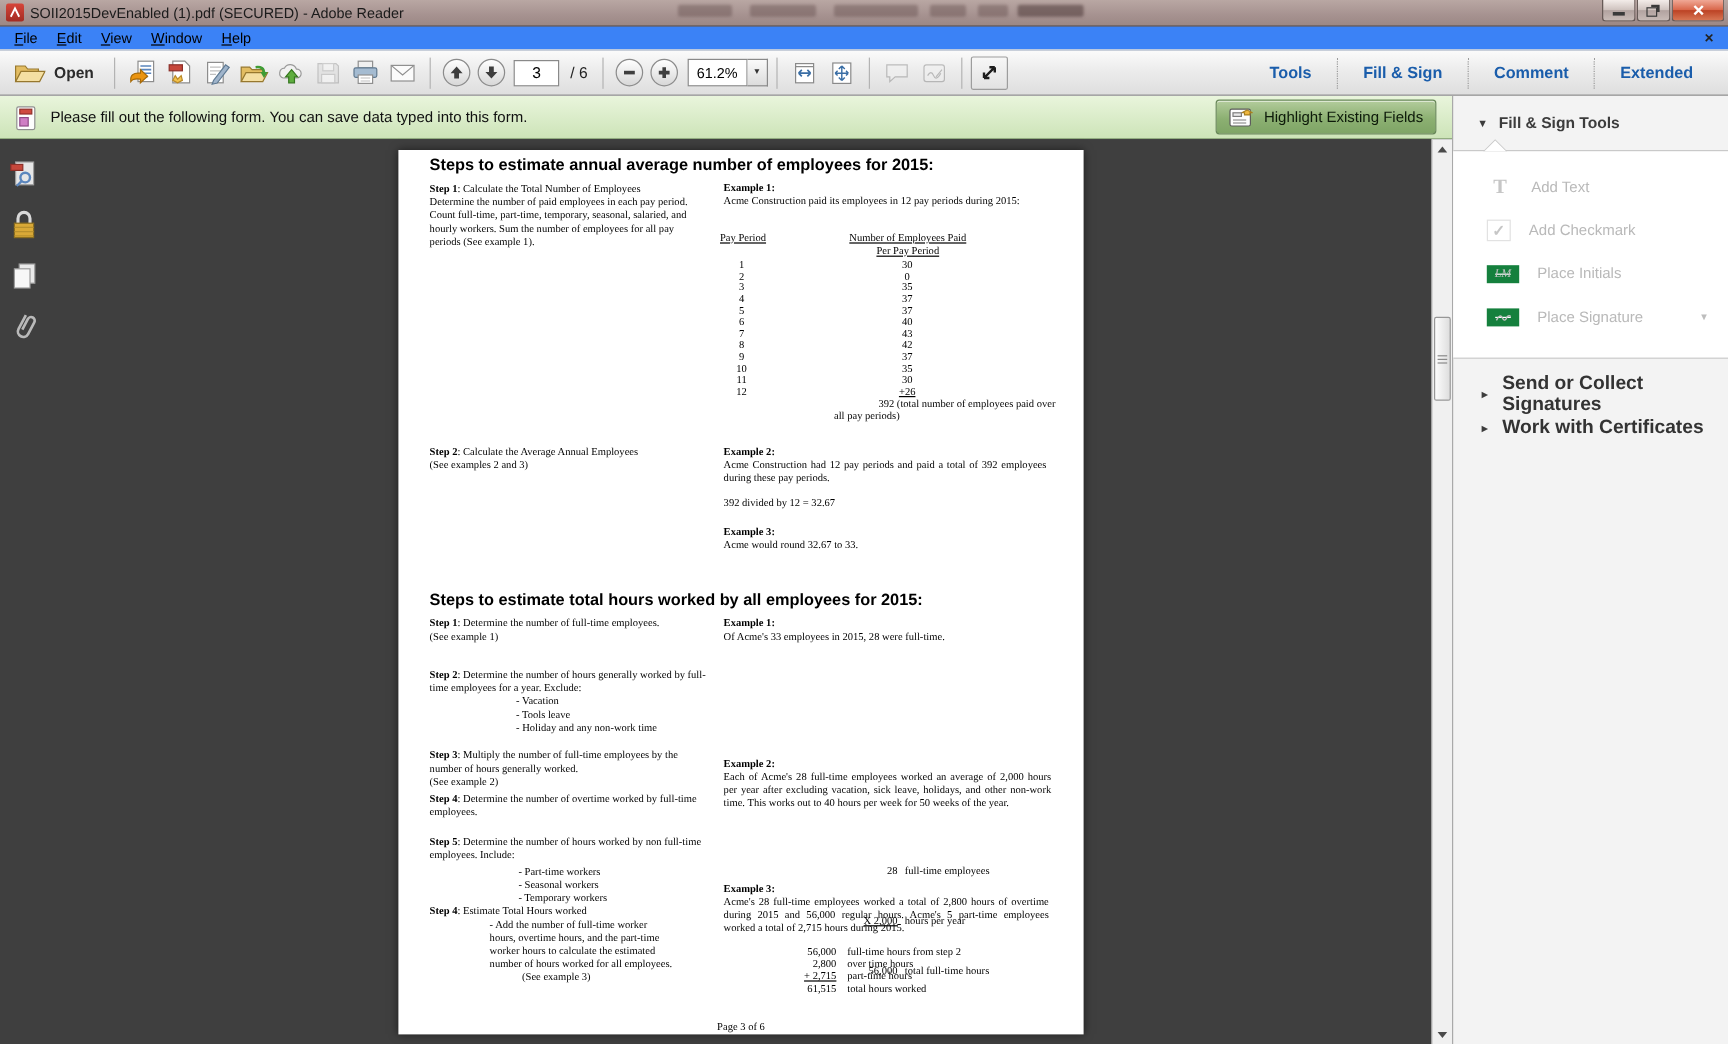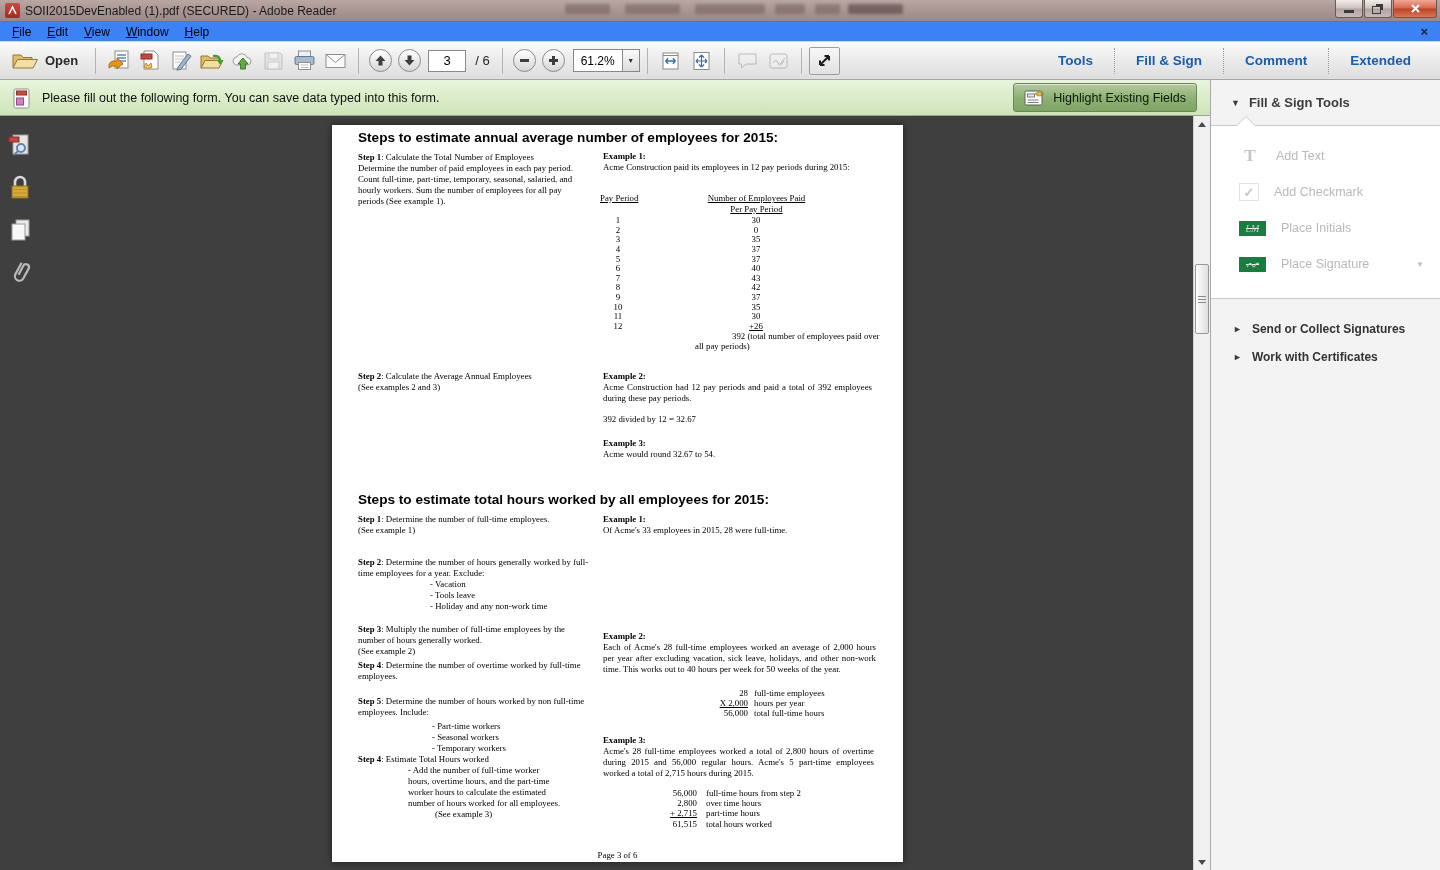--- a/index.html
+++ b/index.html
@@ -69,33 +69,33 @@
   .notch { position:absolute; top:-9px; left:26px; width:0; height:0; border-left:9px solid transparent; border-right:9px solid transparent; border-bottom:9px solid #fff; }
   .notch-b { position:absolute; top:-10px; left:25px; width:0; height:0; border-left:10px solid transparent; border-right:10px solid transparent; border-bottom:10px solid #c9c9c9; }
   .tool-row { height:36px; display:flex; align-items:center; padding-left:28px; gap:15px; color:#b9b9b9; font-size:12.5px; }
   .tool-glyph-t { font-family:"Liberation Serif",serif; font-weight:bold; font-size:17px; color:#c6c6c6; width:22px; text-align:center; }
   .tool-glyph-check { width:20px; height:18px; border:1px solid #e2e2e2; display:flex; align-items:center; justify-content:center; color:#c6c6c6; font-size:13px; font-weight:bold; }
   .tool-glyph-box { width:27px; height:15px; border:7px solid #15803d; display:flex; align-items:center; justify-content:center; font-family:"Liberation Serif",serif; font-style:italic; font-size:10px; color:#c2c2c2; }
   .sig-dd { margin-left:auto; margin-right:16px; font-size:8px; color:#bdbdbd; }
   .panel-sections { padding:16px 0; }
   .section-row { height:28px; display:flex; align-items:center; padding-left:22px; gap:10px; }
   .sec-arrow { font-size:9px; color:#3c3c3c; }
-  .sec-label { font-weight:bold; font-size:12px; color:#333; }
+  .sec-label { font-weight:bold; font-size:16px; color:#333; }
 
   
   .page { position:absolute; left:332px; top:9px; width:571px; height:737px; background:#fff; box-shadow:0 0 7px rgba(0,0,0,.55); font-family:"Liberation Serif",serif; font-size:8.8px; line-height:10.9px; color:#000; }
   .abs { position:absolute; }
   .h1 { font-family:"Liberation Sans",sans-serif; font-weight:bold; font-size:13.6px; white-space:nowrap; }
   .jst { text-align:justify; }
   .b { font-weight:bold; }
   .ul { text-decoration:underline; }
   .tr { position:relative; height:9.65px; }
   .pp { display:inline-block; width:36px; text-align:center; }
   .vv { position:absolute; left:126px; width:60px; text-align:center; }
-  .c1row { height:10px; white-space:nowrap; }
+  .c1row { height:10px; white-space:nowrap;margin-top:32px; }
   .c1n { display:inline-block; width:86px; text-align:right; }
   .c1l { margin-left:6px; }
   .c2row { height:10.2px; white-space:nowrap; }
   .c2n { display:inline-block; width:94px; text-align:right; }
   .c2l { margin-left:9px; }
 </style>
 </head>
 <body>
 
 <div class="window">
@@ -370,21 +370,21 @@
 
             <div class="abs" style="left:26px;top:246px;width:233px">
               <span class="b">Step 2</span><span>: Calculate the Average Annual Employees</span>
               <div>(See examples 2 and 3)</div>
             </div>
 
             <div class="abs b" style="left:271px;top:246px">Example 2:</div>
             <div class="abs jst" style="left:271px;top:257px;width:269px">Acme Construction had 12 pay periods and paid a total of 392 employees during these pay periods.</div>
             <div class="abs" style="left:271px;top:289px">392 divided by 12 = 32.67</div>
             <div class="abs b" style="left:271px;top:313px">Example 3:</div>
-            <div class="abs" style="left:271px;top:324px">Acme would round 32.67 to 54.</div>
+            <div class="abs" style="left:271px;top:324px">Acme would round 32.67 to 33.</div>
 
             <div class="abs h1" style="left:26px;top:370px">Steps to estimate total hours worked by all employees for 2015:</div>
 
             <div class="abs" style="left:26px;top:389px;width:240px">
               <span class="b">Step 1</span><span>: Determine the number of full-time employees.</span>
               <div>(See example 1)</div>
             </div>
             <div class="abs b" style="left:271px;top:389px">Example 1:</div>
             <div class="abs" style="left:271px;top:400px;width:270px">Of Acme's 33 employees in 2015, 28 were full-time.</div>
 

